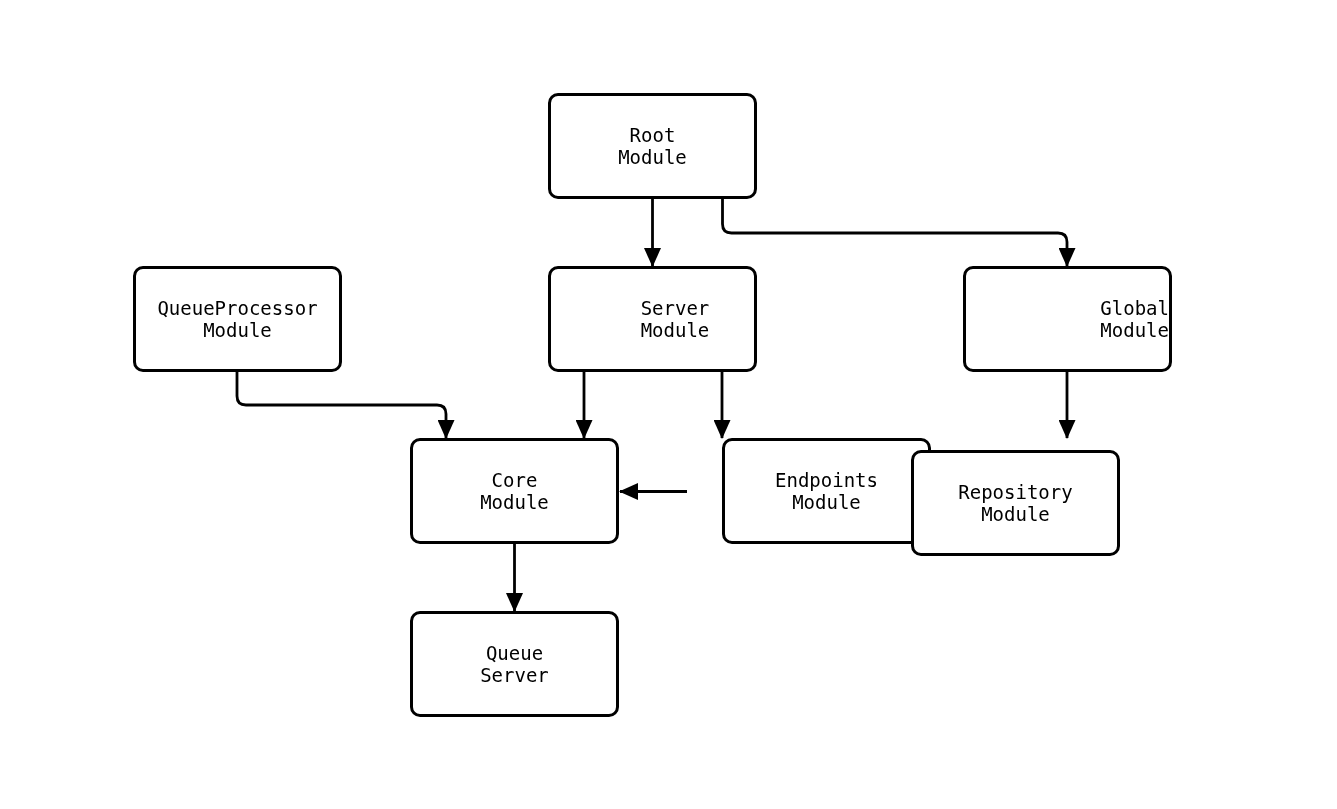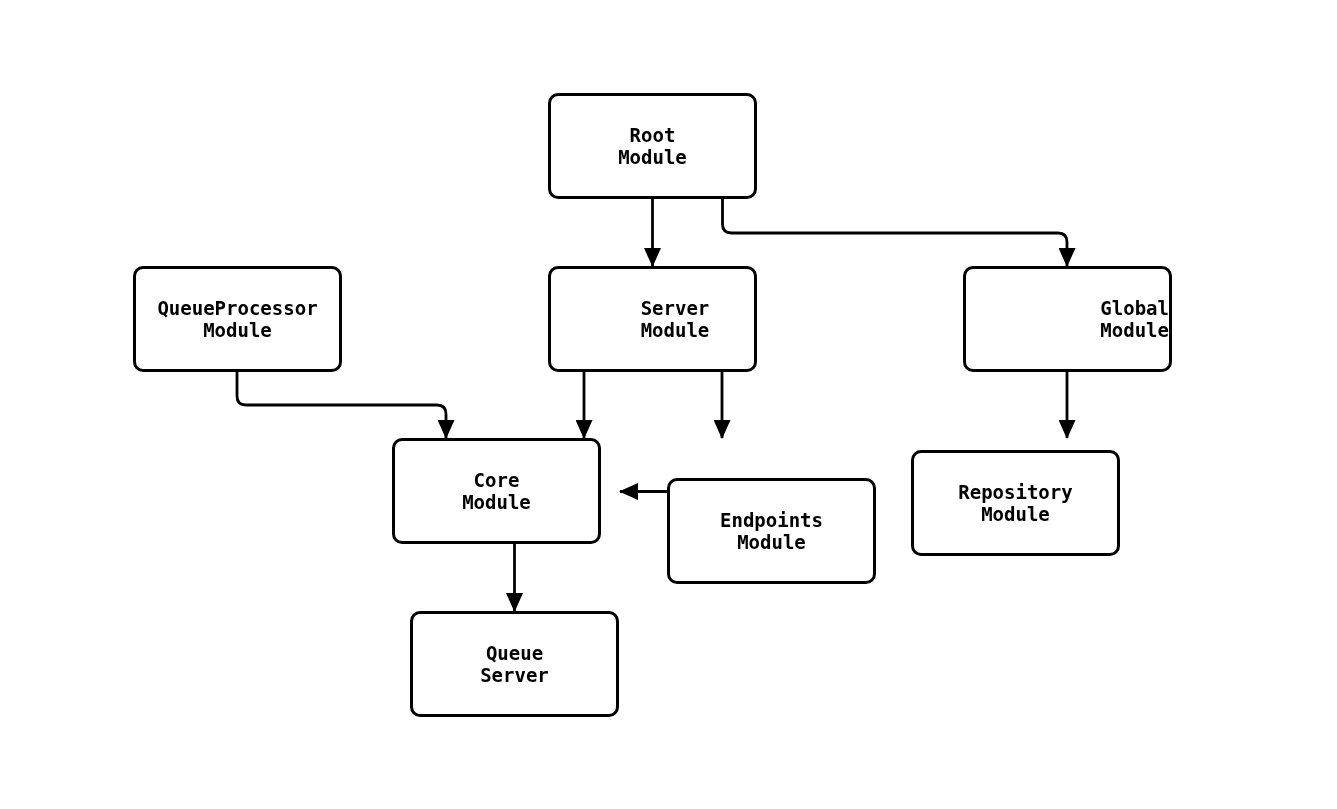--- a/index.html
+++ b/index.html
@@ -35,33 +35,33 @@
     background: #ffffff;
     border: 3px solid #000000;
     border-radius: 10px;
     display: flex;
     align-items: center;
     justify-content: center;
   }
   .node-label {
     font-family: "DejaVu Sans Mono", "Liberation Mono", monospace;
     font-size: 19px;
-    font-weight: bold;
+    font-weight: normal;
     line-height: 22px;
     color: #000000;
     text-align: center;
     white-space: pre-line;
   }
   
   #node-root          { left: 548px; top: 93px;  }
   #node-queueprocessor{ left: 133px; top: 266px; }
   #node-server        { left: 548px; top: 266px; padding-left: 45px; }
   #node-global        { left: 963px; top: 266px; justify-content: flex-end; }
-  #node-core          { left: 392px; top: 438px; }
-  #node-endpoints     { left: 667px; top: 438px; margin-top: 40px; }
+  #node-core          { left: 410px; top: 438px; }
+  #node-endpoints     { left: 722px; top: 438px; }
   #node-repository    { left: 911px; top: 438px; margin-top: 12px; }
   #node-queue         { left: 410px; top: 611px; }
 </style>
 </head>
 <body>
 
 <div id="canvas">
 
   <svg id="edge-layer" viewBox="0 0 1337 809" xmlns="http://www.w3.org/2000/svg">
     <defs>

